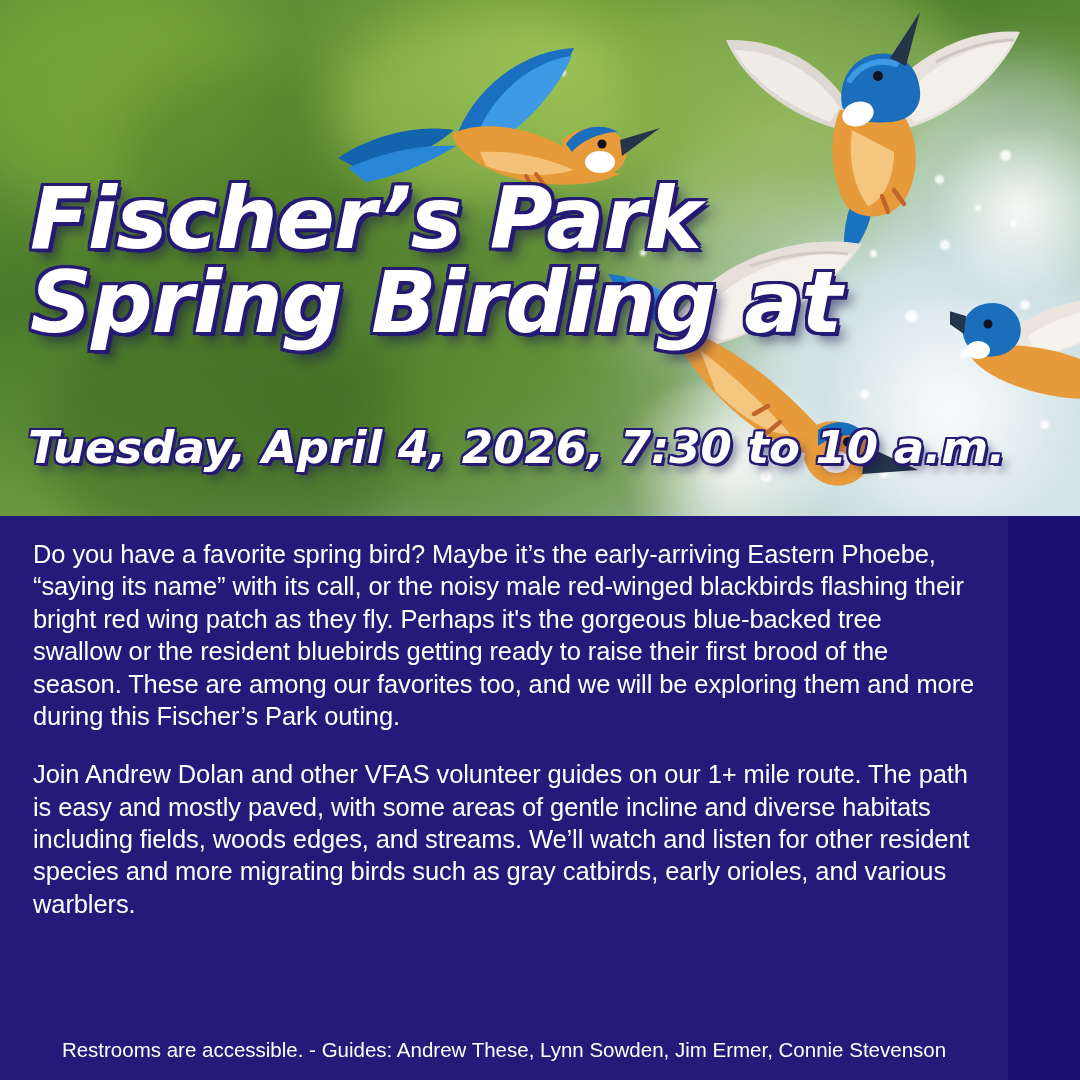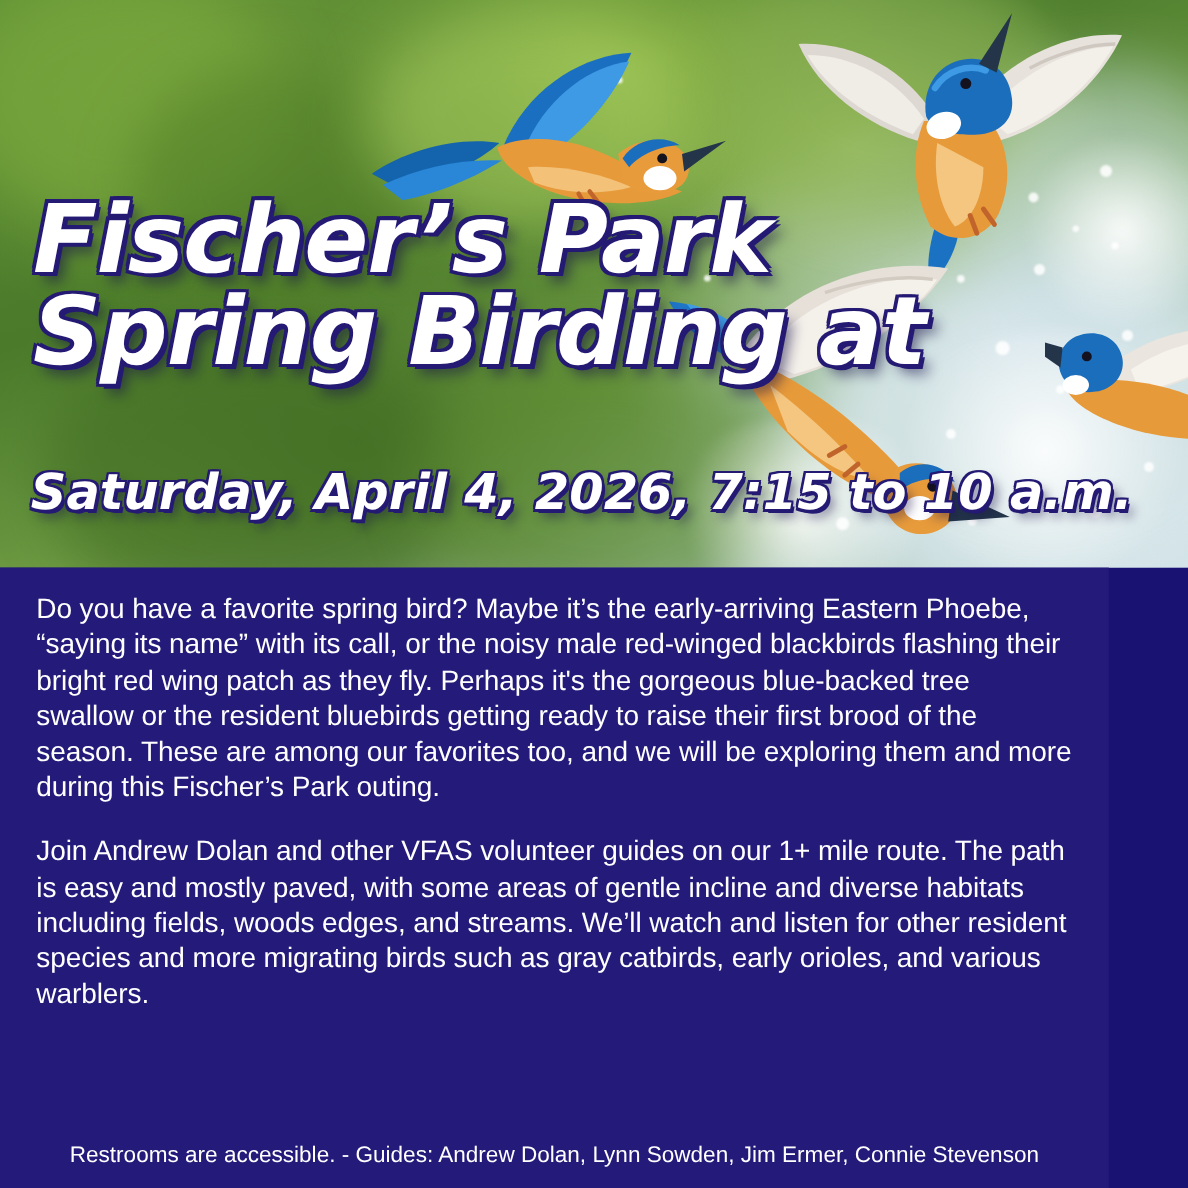--- a/index.html
+++ b/index.html
@@ -282,21 +282,21 @@
     <div class="drop" style="left:940px;top:240px;width:10px;height:10px;"></div>
     <div class="drop" style="left:1010px;top:220px;width:7px;height:7px;"></div>
     <div class="drop" style="left:860px;top:390px;width:9px;height:9px;"></div>
   </div>
 
   <div class="title-wrap">
     <div class="title-line">Fischer’s Park</div>
     <div class="title-line">Spring Birding at</div>
   </div>
 
-  <div class="subtitle">Saturday, April 4, 2026, 7:15 to 10 a.m.</div>
+  <div class="subtitle">Tuesday, April 4, 2026, 7:30 to 10 a.m.</div>
 
   <div class="panel">
     <p>Do you have a favorite spring bird? Maybe it’s the early-arriving Eastern Phoebe, “saying its name” with its call, or the noisy male red-winged blackbirds flashing their bright red wing patch as they fly. Perhaps it's the gorgeous blue-backed tree swallow or the resident bluebirds getting ready to raise their first brood of the season. These are among our favorites too, and we will be exploring them and more during this Fischer’s Park outing.</p>
     <p>Join Andrew Dolan and other VFAS volunteer guides on our 1+ mile route. The path is easy and mostly paved, with some areas of gentle incline and diverse habitats including fields, woods edges, and streams. We’ll watch and listen for other resident species and more migrating birds such as gray catbirds, early orioles, and various warblers.</p>
-    <div class="footnote">Restrooms are accessible. -  Guides: Andrew Dolan, Lynn Sowden, Jim Ermer, Connie Stevenson</div>
+    <div class="footnote">Restrooms are accessible. -  Guides: Andrew These, Lynn Sowden, Jim Ermer, Connie Stevenson</div>
   </div>
 
 </div>
 
 </body></html>

